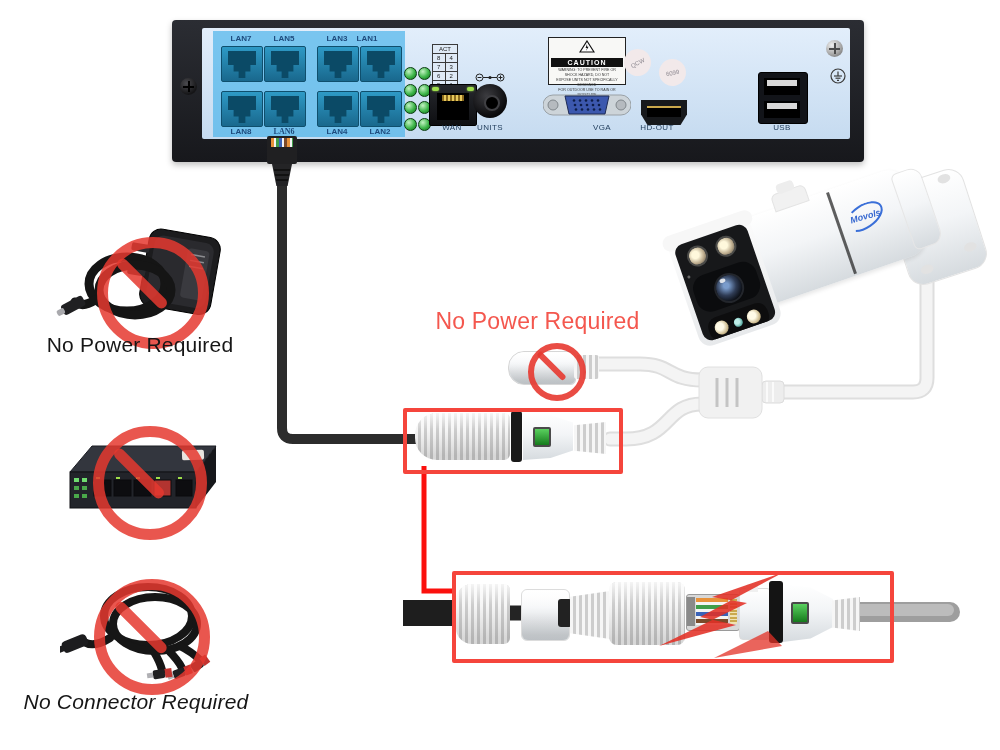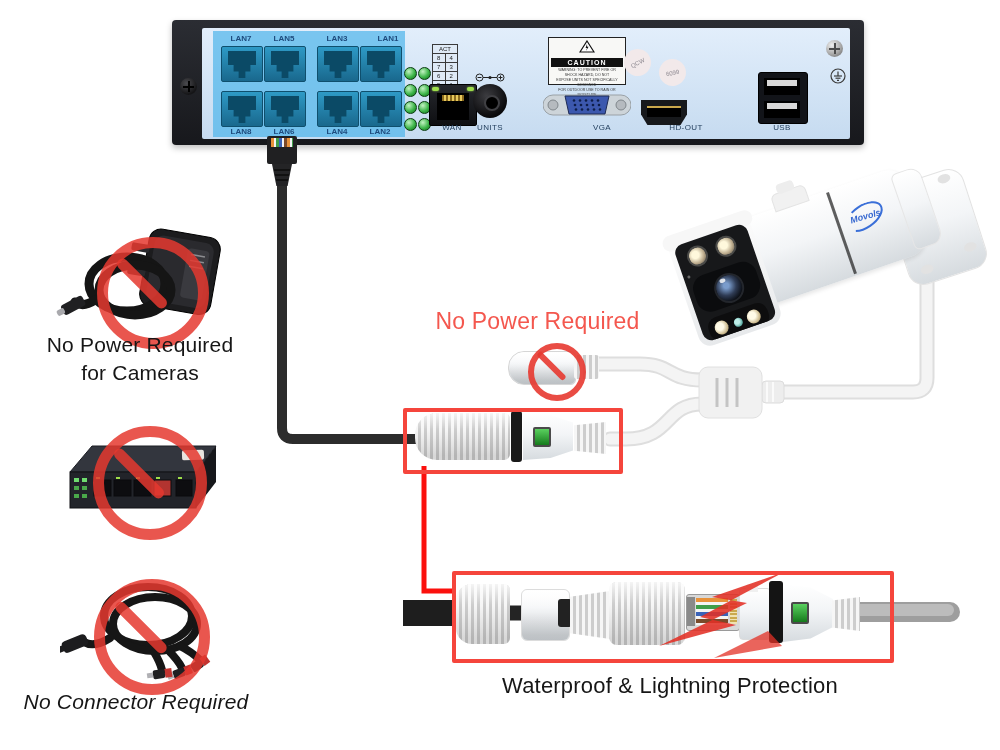--- a/index.html
+++ b/index.html
@@ -1,21 +1,21 @@
 <!DOCTYPE html>
 <html><head>
 <meta charset="utf-8">
 <style>
   html,body{margin:0;padding:0;background:#fff;}
   #canvas{position:relative;width:1000px;height:750px;background:#fff;overflow:hidden;
           font-family:"Liberation Sans","DejaVu Sans",sans-serif;}
   .abs{position:absolute;}
   .cap{position:absolute;text-align:center;font-size:21px;color:#161616;letter-spacing:.2px;}
   
-  #nvr{position:absolute;left:172px;top:20px;width:692px;height:125px;background:linear-gradient(180deg,#2b2d33,#17181c);border-radius:4px;box-shadow:0 3px 6px rgba(0,0,0,.25);}
+  #nvr{position:absolute;left:172px;top:20px;width:692px;height:142px;background:linear-gradient(180deg,#2b2d33,#17181c);border-radius:4px;box-shadow:0 3px 6px rgba(0,0,0,.25);}
   #nvr-face{position:absolute;left:30px;top:8px;width:648px;height:111px;background:linear-gradient(180deg,#e2eefb,#c6dbf0);border-radius:2px;}
   #lan-highlight{position:absolute;left:41px;top:11px;width:192px;height:106px;background:rgba(80,182,234,.72);}
   .rj45{position:absolute;width:40px;height:34px;background:linear-gradient(180deg,#2e9ac6,#19688d);border:1px solid #0f4f6d;border-radius:2px;}
   .rj45 .key{position:absolute;left:6px;top:4px;right:6px;bottom:3px;background:#0b4a66;
     clip-path:polygon(0 0,100% 0,100% 52%,80% 52%,80% 76%,62% 76%,62% 100%,38% 100%,38% 76%,20% 76%,20% 52%,0 52%);}
   .rj45 .pins{position:absolute;left:11px;right:11px;top:5px;height:5px;background:repeating-linear-gradient(90deg,#06293a 0 2px,#3e96ba 2px 4px);}
   .lanlab{position:absolute;width:40px;text-align:center;font-size:8px;font-weight:bold;color:#1d4a7c;}
   .led{position:absolute;width:11px;height:11px;border-radius:50%;border:1px solid #0a3d10;background:radial-gradient(circle at 35% 32%,#c2f2c2,#3db549 55%,#0d6b16);}
   #act-table{position:absolute;left:260px;top:24px;width:24px;border:1px solid #3a3a3a;background:#dfeaf6;font-size:6px;color:#222;text-align:center;line-height:8px;}
   #act-table .r{display:flex;border-top:1px solid #3a3a3a;}
@@ -61,21 +61,21 @@
 <div id="canvas">
 
   <div id="nvr">
     <div id="nvr-face"></div>
     <div class="screw dark" id="screw-l"></div>
 
     <div id="lan-highlight">
       <div class="lanlab" style="left:8px;top:3px;">LAN7</div>
       <div class="lanlab" style="left:51px;top:3px;">LAN5</div>
       <div class="lanlab" style="left:104px;top:3px;">LAN3</div>
-      <div class="lanlab" style="left:155px;top:3px;">LAN1</div>
+      <div class="lanlab" style="left:134px;top:3px;">LAN1</div>
       <div class="rj45" style="left:8px;top:15px;">
           <i class="pins"></i>
           <i class="key"></i>
         </div>
       <div class="rj45" style="left:51px;top:15px;">
           <i class="pins"></i>
           <i class="key"></i>
         </div>
       <div class="rj45" style="left:104px;top:15px;">
           <i class="pins"></i>
@@ -95,21 +95,21 @@
         </div>
       <div class="rj45" style="left:104px;top:60px;">
           <i class="pins"></i>
           <i class="key"></i>
         </div>
       <div class="rj45" style="left:147px;top:60px;">
           <i class="pins"></i>
           <i class="key"></i>
         </div>
       <div class="lanlab" style="left:8px;top:96px;">LAN8</div>
-      <div class="lanlab" style="left:51px;top:96px;">LAN6</div>
+      <div class="lanlab" style="left:51px;top:96px;font-family:Liberation Serif, serif;">LAN6</div>
       <div class="lanlab" style="left:104px;top:96px;">LAN4</div>
       <div class="lanlab" style="left:147px;top:96px;text-align:center;">LAN2</div>
     </div>
 
     <div class="led" style="left:232px;top:47px;"></div>
     <div class="led" style="left:246px;top:47px;"></div>
     <div class="led" style="left:232px;top:64px;"></div>
     <div class="led" style="left:246px;top:64px;"></div>
     <div class="led" style="left:232px;top:81px;"></div>
     <div class="led" style="left:246px;top:81px;"></div>
@@ -194,21 +194,21 @@
       </g>
     </svg>
     <div class="portlab" style="left:395px;">VGA</div>
 
     <div class="sticker" style="left:452px;top:29px;transform:rotate(-28deg);">QCW</div>
     <div class="sticker" style="left:487px;top:39px;transform:rotate(-12deg);">6099</div>
 
     <div id="hdmi">
         <i class="slot"></i>
       </div>
-    <div class="portlab" style="left:479px;">HD-OUT</div>
+    <div class="portlab" style="left:450px;">HD-OUT</div>
 
     <div id="usb">
       <div class="usbport" style="top:5px;">
           <i class="tongue"></i>
         </div>
       <div class="usbport" style="top:28px;">
           <i class="tongue"></i>
         </div>
     </div>
     <div class="portlab" style="left:575px;">USB</div>
@@ -451,17 +451,15 @@
         <div class="abs" style="left:7px;top:80px;width:62px;height:24px;background:#0d0d0e;border-radius:10px;">
           <i class="abs" style="left:6px;top:5px;width:14px;height:14px;border-radius:50%;background:radial-gradient(circle at 40% 40%,#fffbe8 30%,#cbb98c 65%,#44423c);"></i>
           <i class="abs" style="left:40px;top:5px;width:14px;height:14px;border-radius:50%;background:radial-gradient(circle at 40% 40%,#fffbe8 30%,#cbb98c 65%,#44423c);"></i>
           <i class="abs" style="left:26px;top:8px;width:9px;height:9px;border-radius:50%;background:radial-gradient(circle at 40% 40%,#bfeee8 30%,#56a8a0 70%,#1e3a38);"></i>
         </div>
       </div>
     </div>
   </div>
 
   <div class="cap" style="left:25px;top:333px;width:230px;">No Power Required</div>
-  <div class="cap" style="left:25px;top:361px;width:230px;">for Cameras</div>
   <div class="cap" style="left:2px;top:690px;width:268px;font-style:italic;">No Connector Required</div>
   <div class="cap" style="left:425px;top:308px;width:225px;font-size:23px;color:#f4574e;">No Power Required</div>
-  <div class="cap" style="left:450px;top:673px;width:440px;font-size:22px;">Waterproof &amp; Lightning Protection</div>
 </div>
 
 </body></html>

